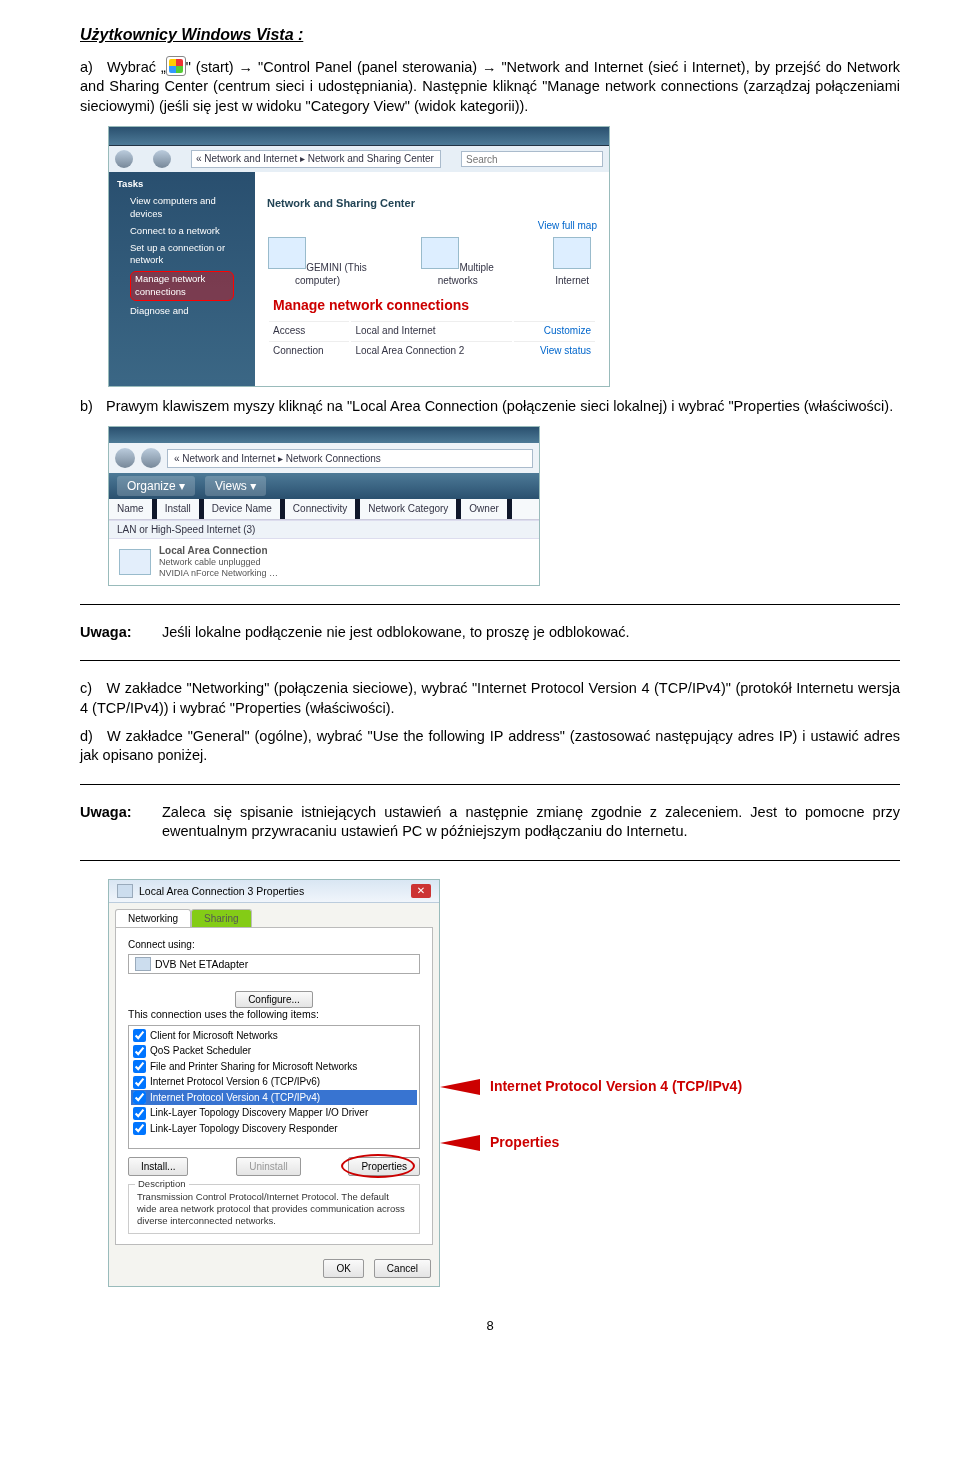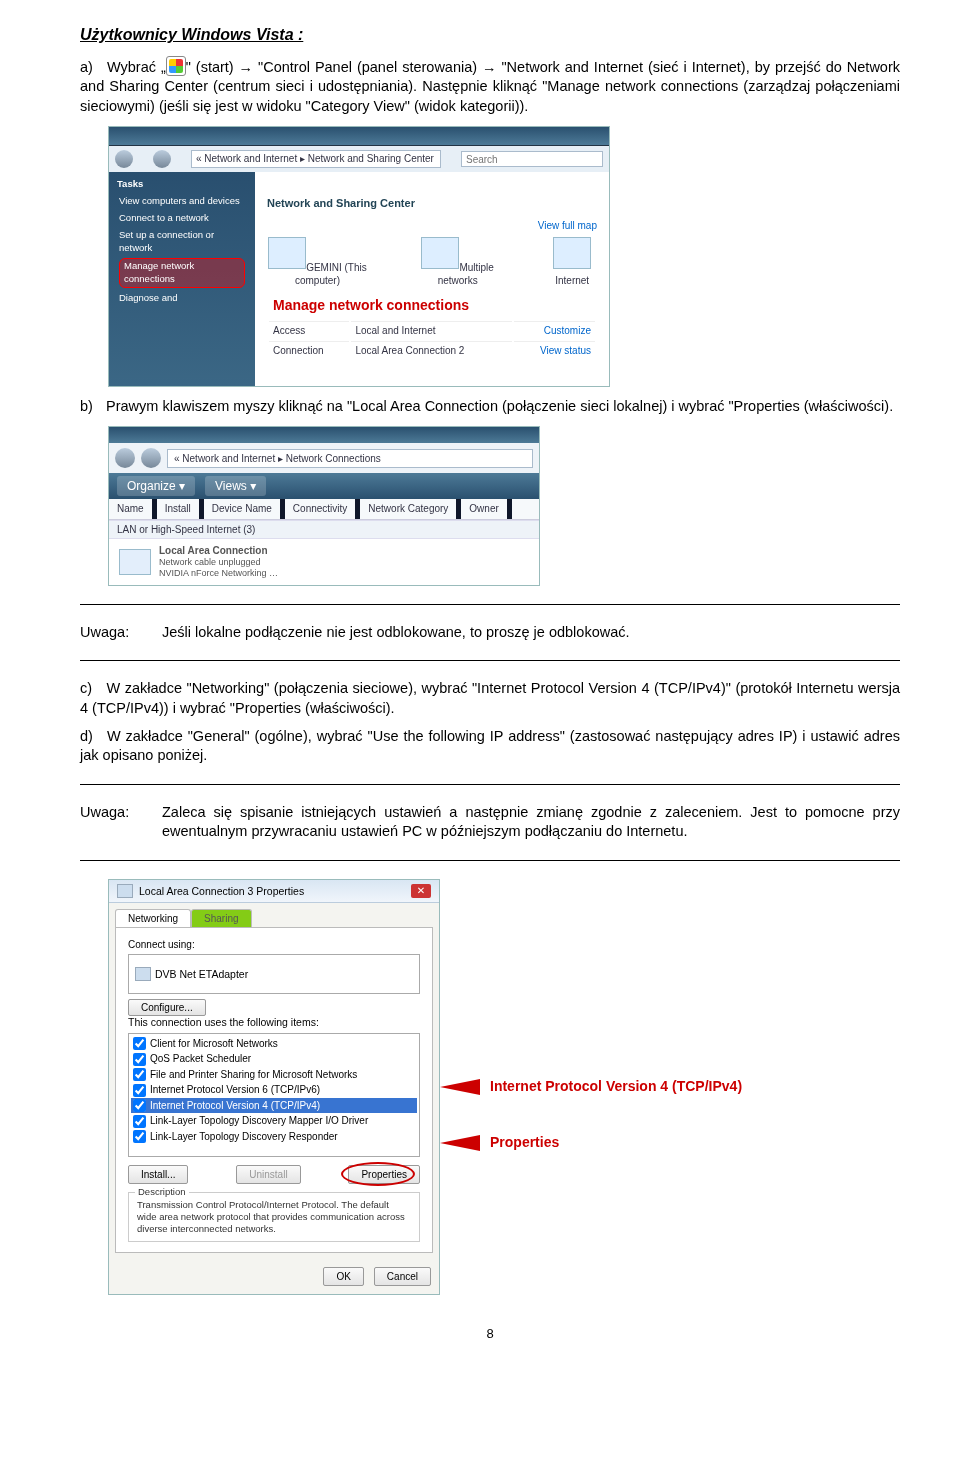--- a/index.html
+++ b/index.html
@@ -3,33 +3,33 @@
 <meta charset="utf-8">
 <style>
 body{font-family:Arial,Helvetica,sans-serif;font-size:14.5px;color:#000;background:#fff;margin:0;padding:24px 60px 30px 80px;line-height:1.35}
 .h1{text-decoration:underline;font-style:italic;font-size:16px;margin:0 0 10px 0}
 .step{margin:0 0 8px 0;text-align:justify}
 .step .let{display:inline-block;width:22px}
 .winlogo{display:inline-block;width:18px;height:18px;vertical-align:-4px;background:#fff;border:1px solid #888;border-radius:3px;position:relative;overflow:hidden}
 .winlogo::before{content:"";position:absolute;inset:2px;background:conic-gradient(#e33 0 25%,#5c3 0 50%,#39f 0 75%,#fc0 0 100%);border-radius:2px}
 hr.sep{border:none;border-top:1px solid #000;margin:18px 0}
 .uw{display:flex;gap:22px;align-items:flex-start;margin:10px 0;text-align:justify}
-.uw .lab{font-weight:normal;min-width:60px}
+.uw .lab{font-weight:bold;min-width:60px}
 
 .shot{border:1px solid #9bb;margin:10px 0 10px 28px;font-size:10px;color:#334}
 .s1{width:500px;background:#fff}
 .s1 .bar{height:18px;background:linear-gradient(#2a506f,#4d7a97);border-bottom:1px solid #234}
 .s1 .nav{height:22px;background:#e7eff6;display:flex;align-items:center;padding:2px 6px;gap:20px}
 .s1 .nav .btn{width:18px;height:18px;border-radius:50%;background:linear-gradient(#bcd,#789)}
 .s1 .nav input{flex:0 0 80px;height:14px;border:1px solid #abc;font-size:10px;padding:0 4px}
 .s1 .addr{flex:1;background:#fff;border:1px solid #abc;height:16px;line-height:16px;padding:0 4px;white-space:nowrap;overflow:hidden}
 .s1 .body{display:flex}
 .s1 .side{width:130px;background:linear-gradient(#294f6f,#3b6785);color:#fff;padding:6px 8px;font-size:9.5px}
 .s1 .side b{color:#fff}
-.s1 .side div{margin:4px 2px;cursor:pointer}
+.s1 .side div{margin:4px 13px;cursor:pointer}
 .s1 .side .hl{background:rgba(255,0,0,.35);border:1px solid red;border-radius:6px;padding:1px 4px;display:inline-block}
 .s1 .main{flex:1;padding:24px 12px;background:#fff}
 .s1 .main h5{font-size:11px;margin:0 0 8px 0;color:#245}
 .s1 .ico{display:inline-block;width:36px;height:30px;background:#def;border:1px solid #9bc;margin-bottom:2px}
 .s1 .row{display:flex;gap:50px;text-align:center;margin:4px 0 8px 0}
 .s1 .lnk{color:#06c}
 .s1 .callout{color:#c00;font-weight:bold;font-size:14px;margin:6px 0 4px 6px}
 .s1 table{width:100%;font-size:10px}
 .s1 table td{padding:2px 4px;border-top:1px solid #eee}
 
@@ -50,24 +50,24 @@
 
 .s3wrap{display:flex;align-items:flex-start;gap:0;margin:14px 0 0 28px}
 .s3{width:330px;border:1px solid #9bb;background:#f4f4f0;font-size:10.5px}
 .s3 .ttl{background:linear-gradient(#d9e6f3,#f0f5fb);padding:4px 8px;display:flex;align-items:center;gap:6px;border-bottom:1px solid #bcd}
 .s3 .ttl .x{margin-left:auto;background:#c33;color:#fff;width:20px;height:14px;text-align:center;line-height:13px;border-radius:2px;font-size:10px}
 .s3 .tabs{display:flex;padding:6px 6px 0 6px;gap:0;background:#f4f4f0}
 .s3 .tab{border:1px solid #bbb;border-bottom:none;padding:2px 12px;background:#fff;border-radius:3px 3px 0 0;font-size:10px}
 .s3 .tab.inact{background:#84cc16;color:#555}
 .s3 .pane{border:1px solid #bbb;margin:0 6px 6px 6px;background:#fff;padding:10px 12px}
 .s3 .fld label{font-size:10px;display:block;margin-bottom:2px}
-.s3 .fld .box{border:1px solid #aaa;padding:12px 6px;display:flex;align-items:center;gap:4px;background:#fff}
+.s3 .fld .box{border:1px solid #aaa;padding:2px 6px;display:flex;align-items:center;gap:4px;background:#fff}
 .s3 .fld .ic{width:14px;height:12px;background:#cde;border:1px solid #9ab}
 .s3 .btn{border:1px solid #999;background:linear-gradient(#fafafa,#e4e4e4);padding:2px 12px;border-radius:2px;font-size:10px}
-.s3 .right{text-align:left;margin-top:6px}
+.s3 .right{text-align:center;margin-top:18px}
 .s3 .list{border:1px solid #aaa;height:118px;overflow:hidden;margin-top:4px;padding:2px}
 .s3 .li{display:flex;align-items:center;gap:4px;font-size:10px;padding:1px 2px}
 .s3 .li input{margin:0}
 .s3 .li.sel{background:#3874d1;color:#fff}
 .s3 .btnrow{display:flex;gap:10px;justify-content:space-between;margin-top:8px}
 .s3 .desc{margin-top:8px}
 .s3 .desc .g{border:1px solid #ccc;padding:6px 8px;font-size:9.5px;color:#333;line-height:1.25;position:relative;margin-top:6px}
 .s3 .desc .gl{position:absolute;top:-7px;left:6px;background:#fff;padding:0 3px;font-size:9.5px}
 .s3 .foot{display:flex;gap:10px;justify-content:flex-end;padding:8px;background:#f4f4f0}
 .s3 .propcirc{position:relative}

